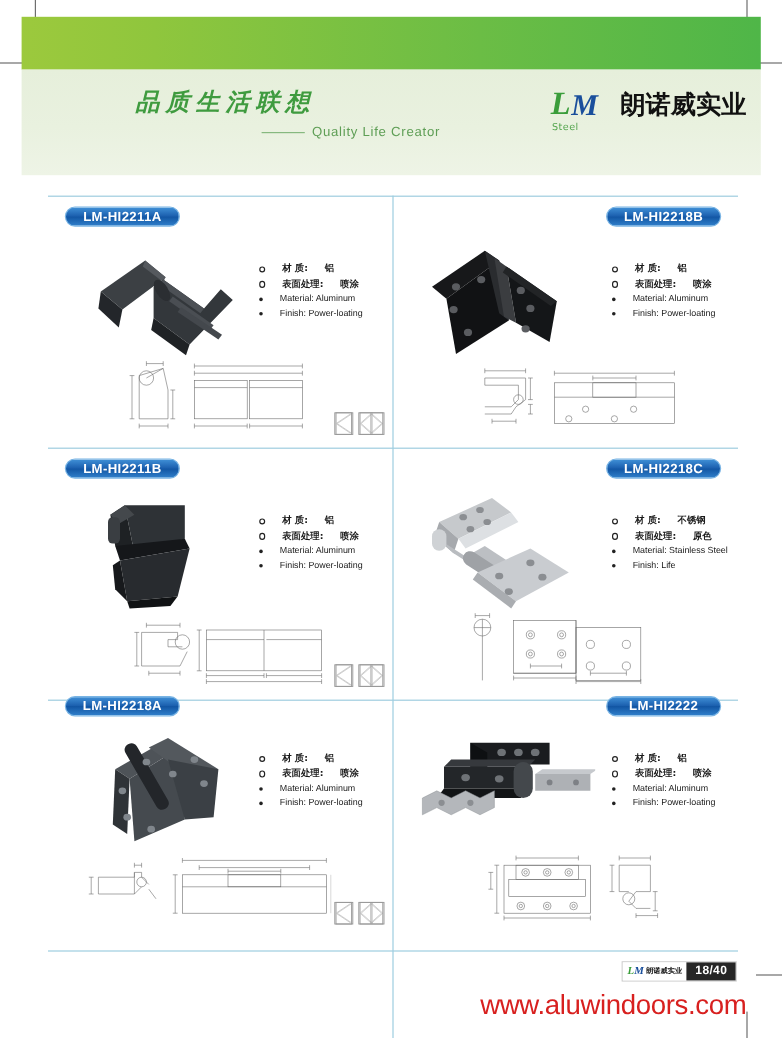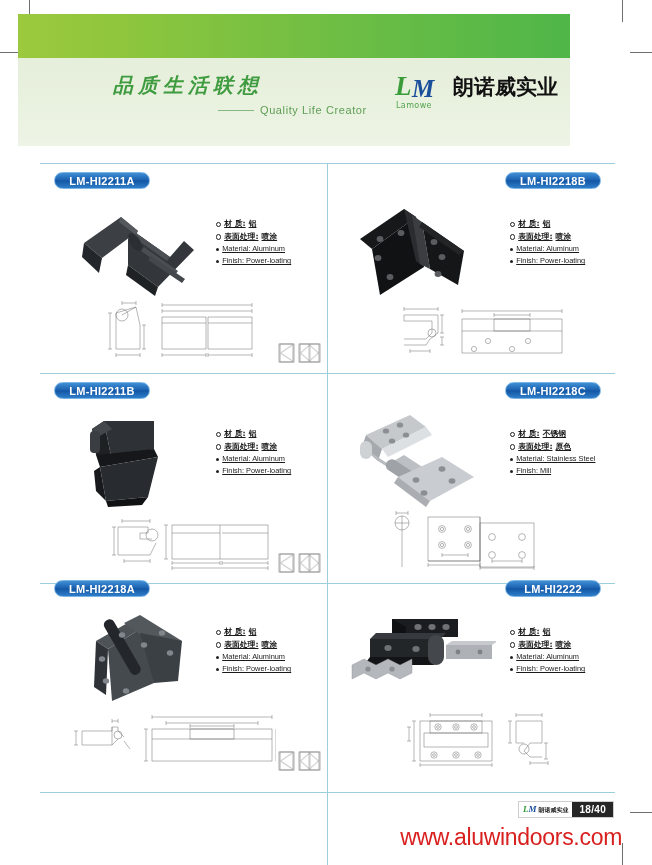--- a/index.html
+++ b/index.html
@@ -19,21 +19,21 @@
   
   .crop { position: absolute; background: #6f6f6f; }
   .crop.h { height: 1px; width: 22px; }
   .crop.v { width: 1px; height: 22px; }
 
   
   .header-wrap {
     position: absolute;
     left: 18px;
     top: 14px;
-    width: 552px;
+    width: 616px;
     height: 132px;
   }
   .header-bar {
     height: 44px;
     background: linear-gradient(to right, #9cc93d 0%, #8fc63d 18%, #6bbd45 62%, #4fb648 100%);
   }
   .header-body {
     height: 88px;
     background: linear-gradient(to bottom, #e6efdb 0%, #e9f1df 55%, #eef4e6 100%);
     position: relative;
@@ -183,21 +183,21 @@
   .specs {
     position: absolute;
     top: 55px;
     width: 120px;
     font-size: 7.4px;
     line-height: 1.62;
     color: #1a1a1a;
   }
   .specs.left  { left: 176px; }
   .specs.right { left: 182px; }
-  .spec-line { white-space: nowrap; display: flex; align-items: center; gap: 3px; text-decoration: underline; }
+  .spec-line { white-space: nowrap; display: flex; align-items: center; gap: 14px; }
   .spec-line .bullet {
     display: inline-block;
     width: 3.2px; height: 3.2px;
     border-radius: 50%;
     flex: 0 0 auto;
   }
   .spec-line.cn .bullet { border: 1px solid #222; background: transparent; }
   .spec-line.en .bullet { background: #222; }
   .spec-line.cn { font-weight: bold; font-size: 7.8px; font-family: "DejaVu Sans", sans-serif; }
 
@@ -273,21 +273,21 @@
   <div class="header-body">
     <div class="slogan-cn">品质生活联想</div>
     <div class="slogan-en-row">
       <span class="slogan-rule"></span>
       <span class="slogan-en">Quality Life Creator</span>
     </div>
     <div class="brand">
       <div class="brand-mark">
         <span class="brand-l">L</span>
         <span class="brand-m">M</span>
-        <span class="brand-sub">Lamowe</span>
+        <span class="brand-sub">Steel</span>
       </div>
       <div class="brand-cn">朗诺威实业</div>
     </div>
   </div>
 </div>
 
 <div class="grid">
   <div class="grid-line h" style="top:0;"></div>
   <div class="grid-line h" style="top:210px;"></div>
   <div class="grid-line h" style="top:420px;"></div>
@@ -548,21 +548,21 @@
         <span class="bullet"></span>
         <span>表面处理:</span>
         <span>原色</span>
       </div>
       <div class="spec-line en">
         <span class="bullet"></span>
         <span>Material: Stainless Steel</span>
       </div>
       <div class="spec-line en">
         <span class="bullet"></span>
-        <span>Finish: Mill</span>
+        <span>Finish: Life</span>
       </div>
     </div>
     <div class="tech" style="left:60px;">
       <svg width="180" height="62" viewBox="0 0 180 62">
         <g fill="none" stroke="#6d6d6d" stroke-width="0.5">
           <circle cx="14" cy="14" r="7"></circle>
           <path d="M7 14 L21 14 M14 7 L14 21"></path>
           <path d="M14 21 L14 58"></path>
           <path d="M8 4 L20 4 M8 2 L8 6 M20 2 L20 6"></path>
           <rect x="40" y="8" width="52" height="44"></rect>

